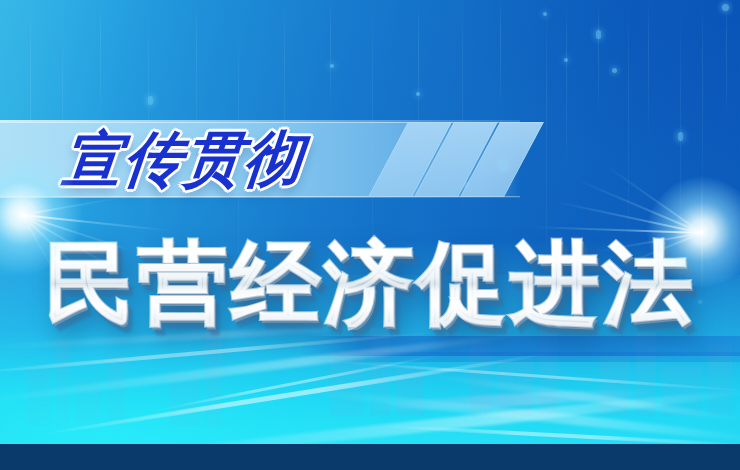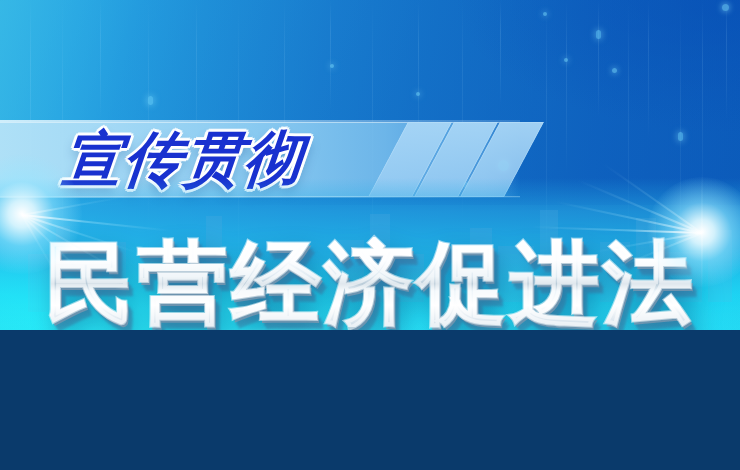--- a/index.html
+++ b/index.html
@@ -1,18 +1,18 @@
 <!DOCTYPE html>
 <html><head>
 <meta charset="utf-8">
 <style>
   html,body{margin:0;padding:0;background:#0a3a6b;}
   *{box-sizing:border-box;}
   #banner{
-    position:relative;width:740px;height:330px;overflow:hidden;
+    position:relative;width:740px;height:444px;overflow:hidden;
     font-family:"Liberation Serif","DejaVu Serif",serif;
     background:linear-gradient(100deg,#2fb0e4 0%,#25a3e2 10%,#1e8fd8 26%,#1a7fd0 42%,#1674c9 60%,#1268c1 78%,#0f60ba 100%);
   }
 
   
   .sky-wash{
     position:absolute;left:0;top:0;width:100%;height:62%;
     background:linear-gradient(105deg,rgba(60,190,232,.55) 0%,rgba(40,160,225,.25) 18%,rgba(10,95,190,.30) 55%,rgba(8,85,186,.52) 100%);
     mix-blend-mode:normal;
   }

